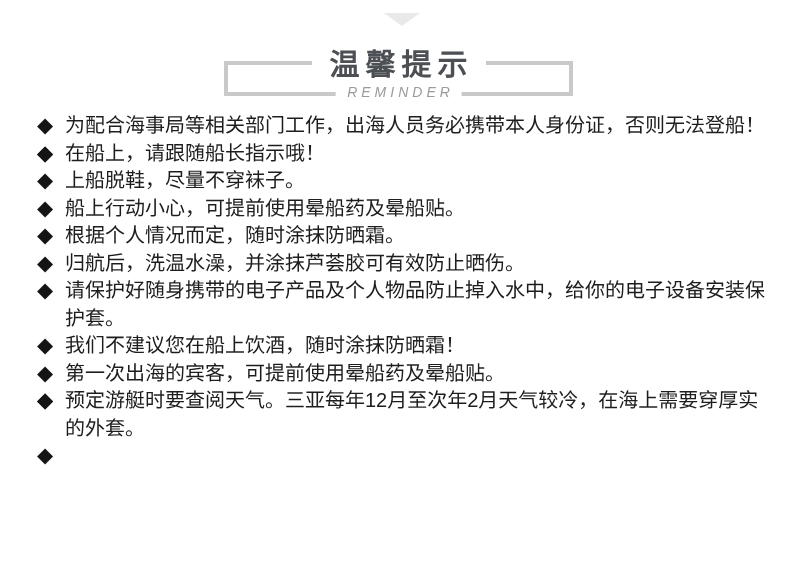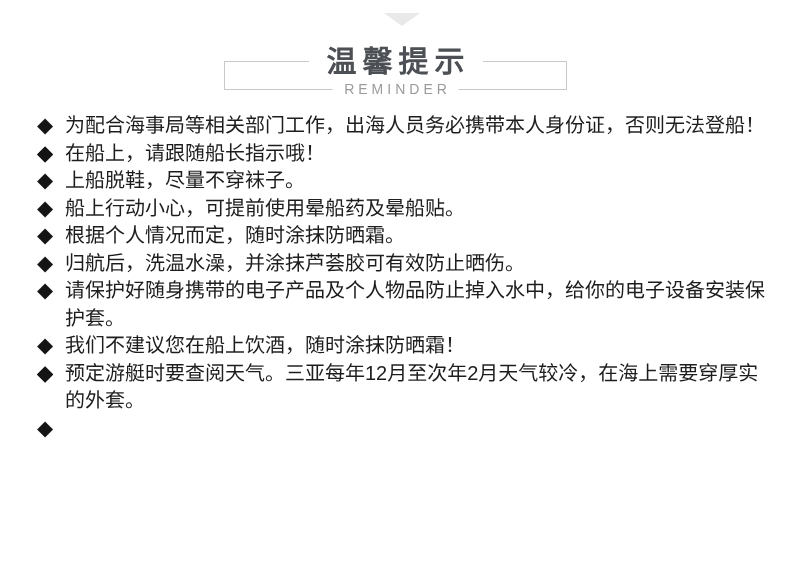--- a/index.html
+++ b/index.html
@@ -26,21 +26,21 @@
     border-right: 18px solid transparent;
     border-top: 13px solid #e9e9e9;
   }
   
   .header-box {
     position: absolute;
     left: 224px;
     top: 61px;
     width: 341px;
     height: 27px;
-    border: 1px solid #3b82f6;
+    border: 4px solid #3b82f6;
   }
   .title {
     position: absolute;
     left: 50%;
     top: 0;
     transform: translate(-50%, -50%);
     background: #ffffff;
     padding: 0 12px 0 18px;
     font-size: 30px;
     font-weight: bold;
@@ -55,20 +55,21 @@
     top: 100%;
     transform: translate(-50%, -50%);
     background: #ffffff;
     padding: 0 8px 0 12px;
     font-size: 14px;
     font-weight: normal;
     letter-spacing: 4px;
     color: #9b9b9b;
     white-space: nowrap;
     line-height: 1.2;
+    font-style: italic;
   }
   .tips {
     position: absolute;
     left: 37px;
     top: 112px;
     width: 733px;
     margin: 0;
     padding: 0;
     list-style: none;
     font-size: 20px;
@@ -130,20 +131,21 @@
     <li>
       <span class="bullet" style="color: rgb(20, 20, 20);">◆</span>
       <span>请保护好随身携带的电子产品及个人物品防止掉入水中，给你的电子设备安装保护套。</span>
     </li>
     <li>
       <span class="bullet" style="color: rgb(20, 20, 20);">◆</span>
       <span>我们不建议您在船上饮酒，随时涂抹防晒霜！</span>
     </li>
     <li>
       <span class="bullet" style="color: rgb(20, 20, 20);">◆</span>
+      <span>第一次出海的宾客，可提前使用晕船药及晕船贴。</span>
     </li>
     <li>
       <span class="bullet" style="color: rgb(20, 20, 20);">◆</span>
     </li>
     <li>
       <span class="bullet" style="color: rgb(20, 20, 20);">◆</span>
       <span>预定游艇时要查阅天气。三亚每年12月至次年2月天气较冷，在海上需要穿厚实的外套。</span>
     </li>
     <li>
       <span class="bullet" style="color: rgb(20, 20, 20);">◆</span>

